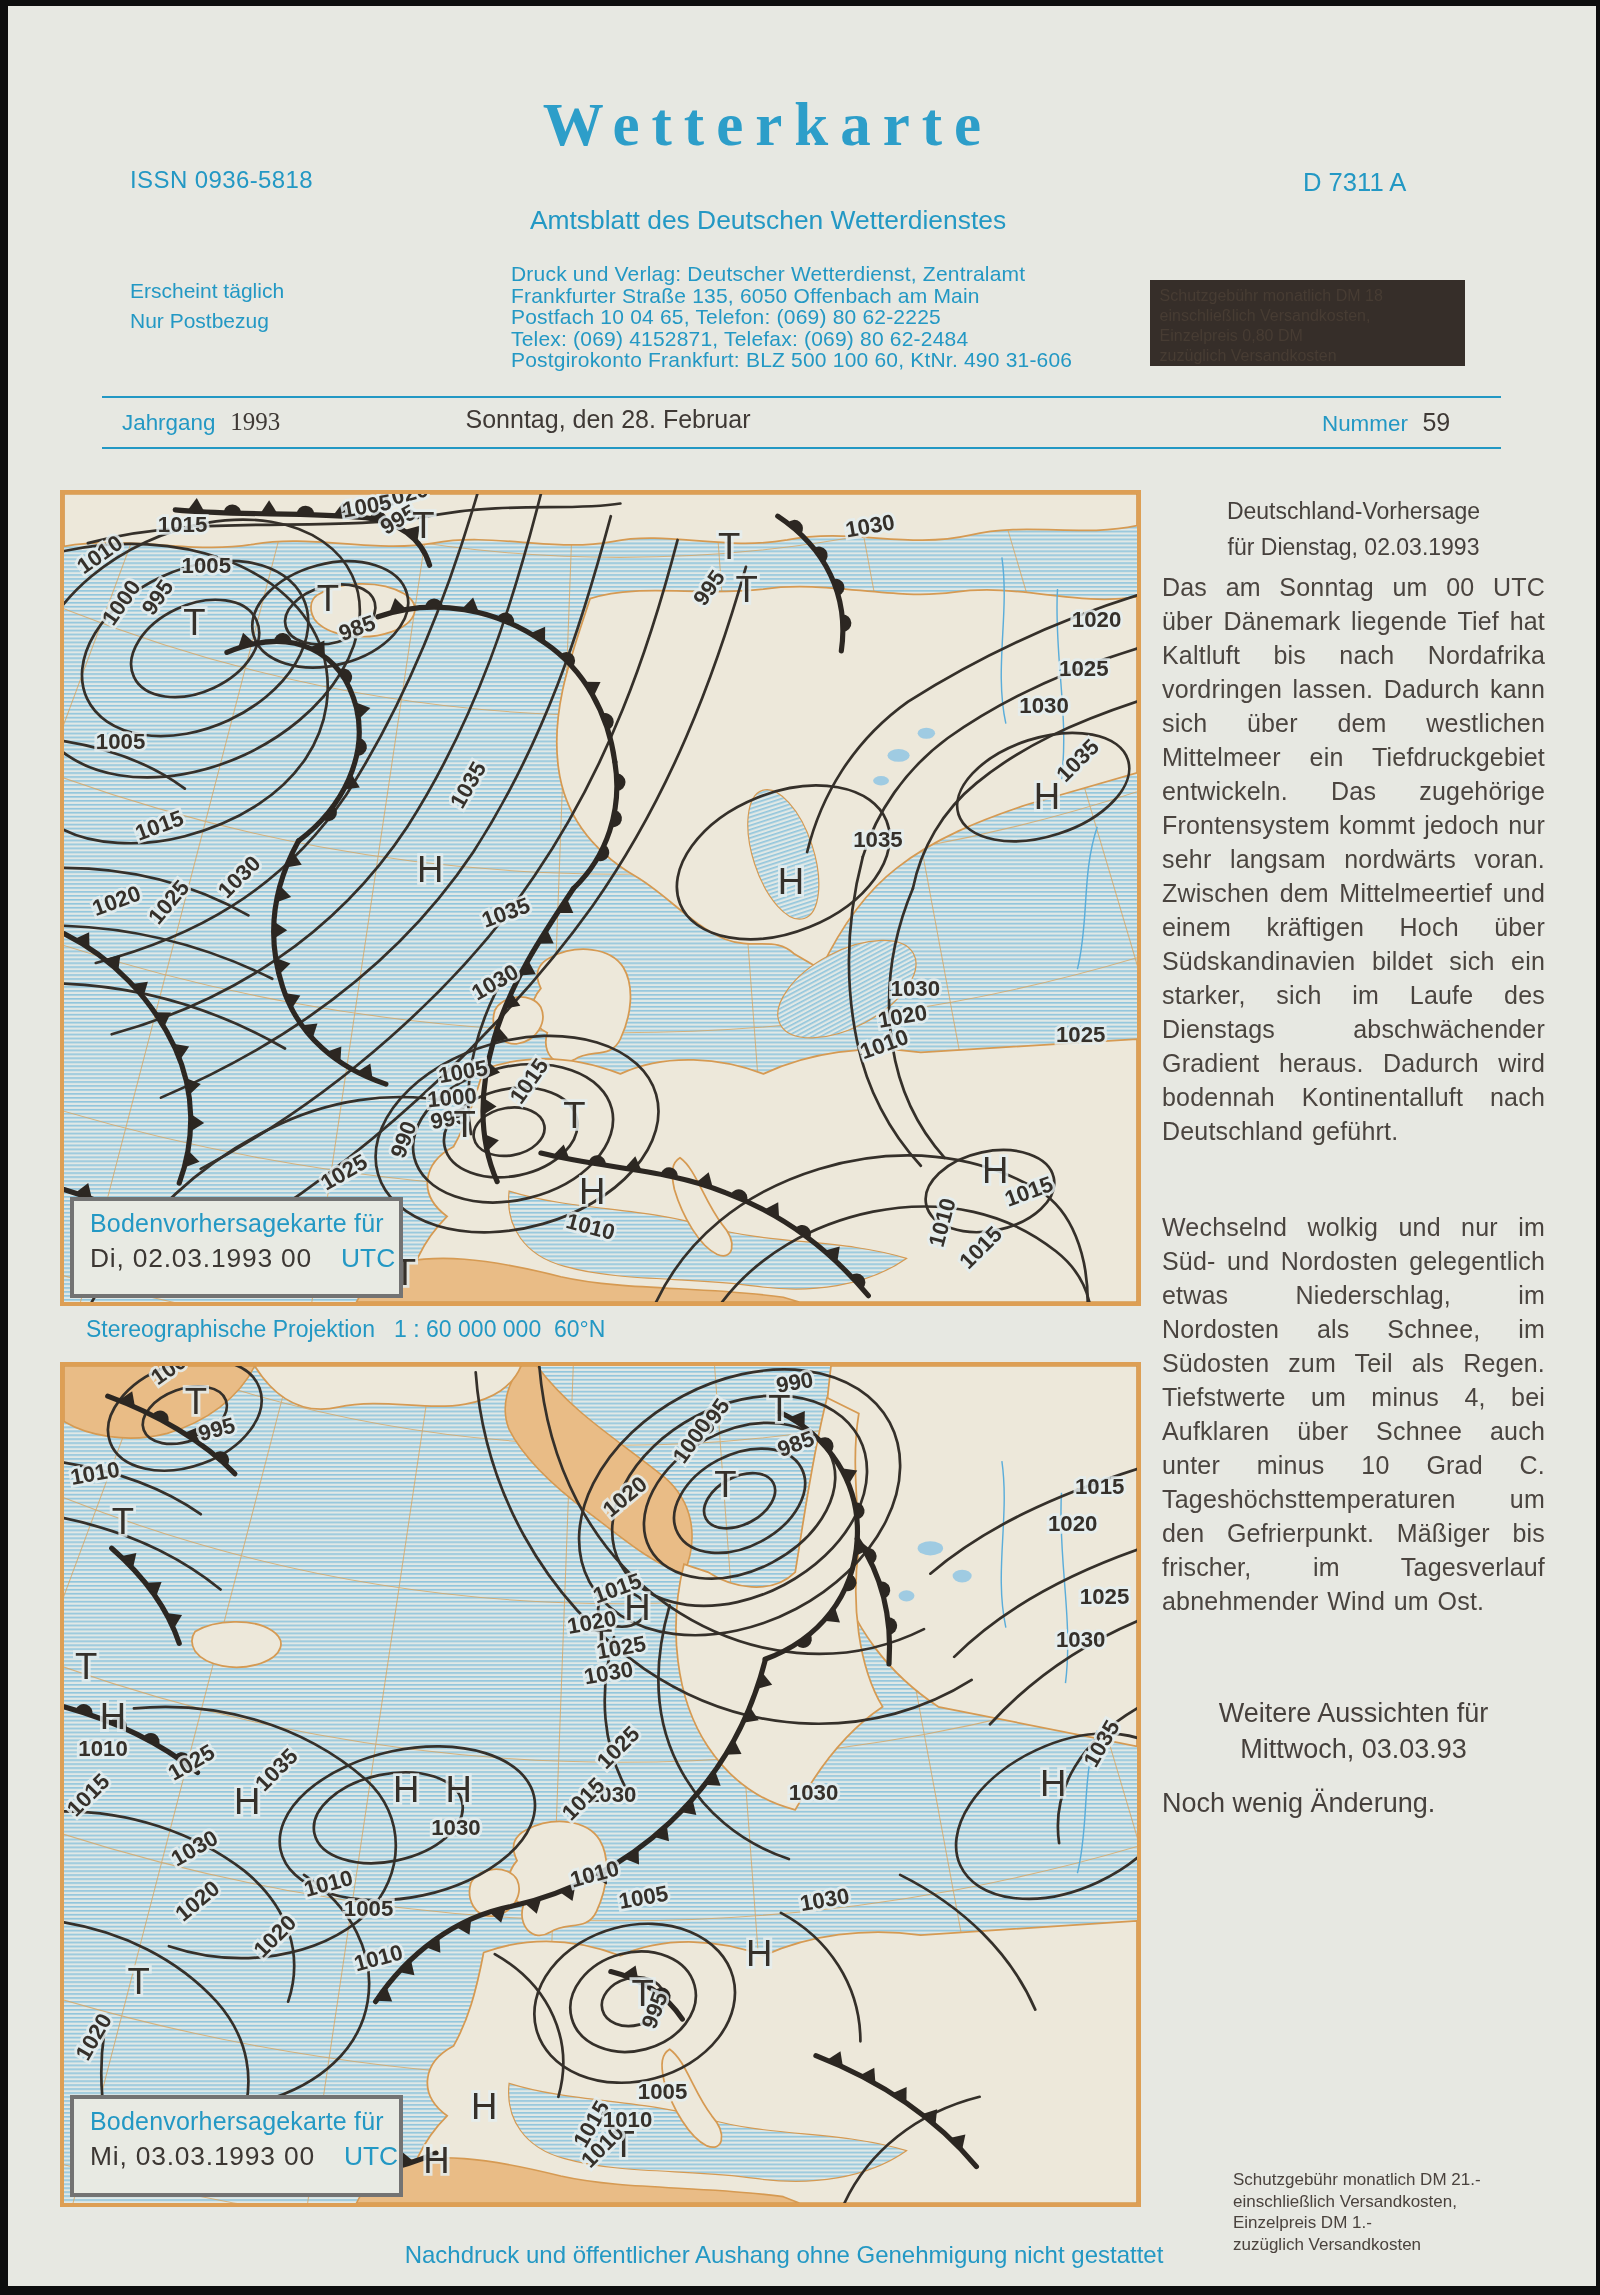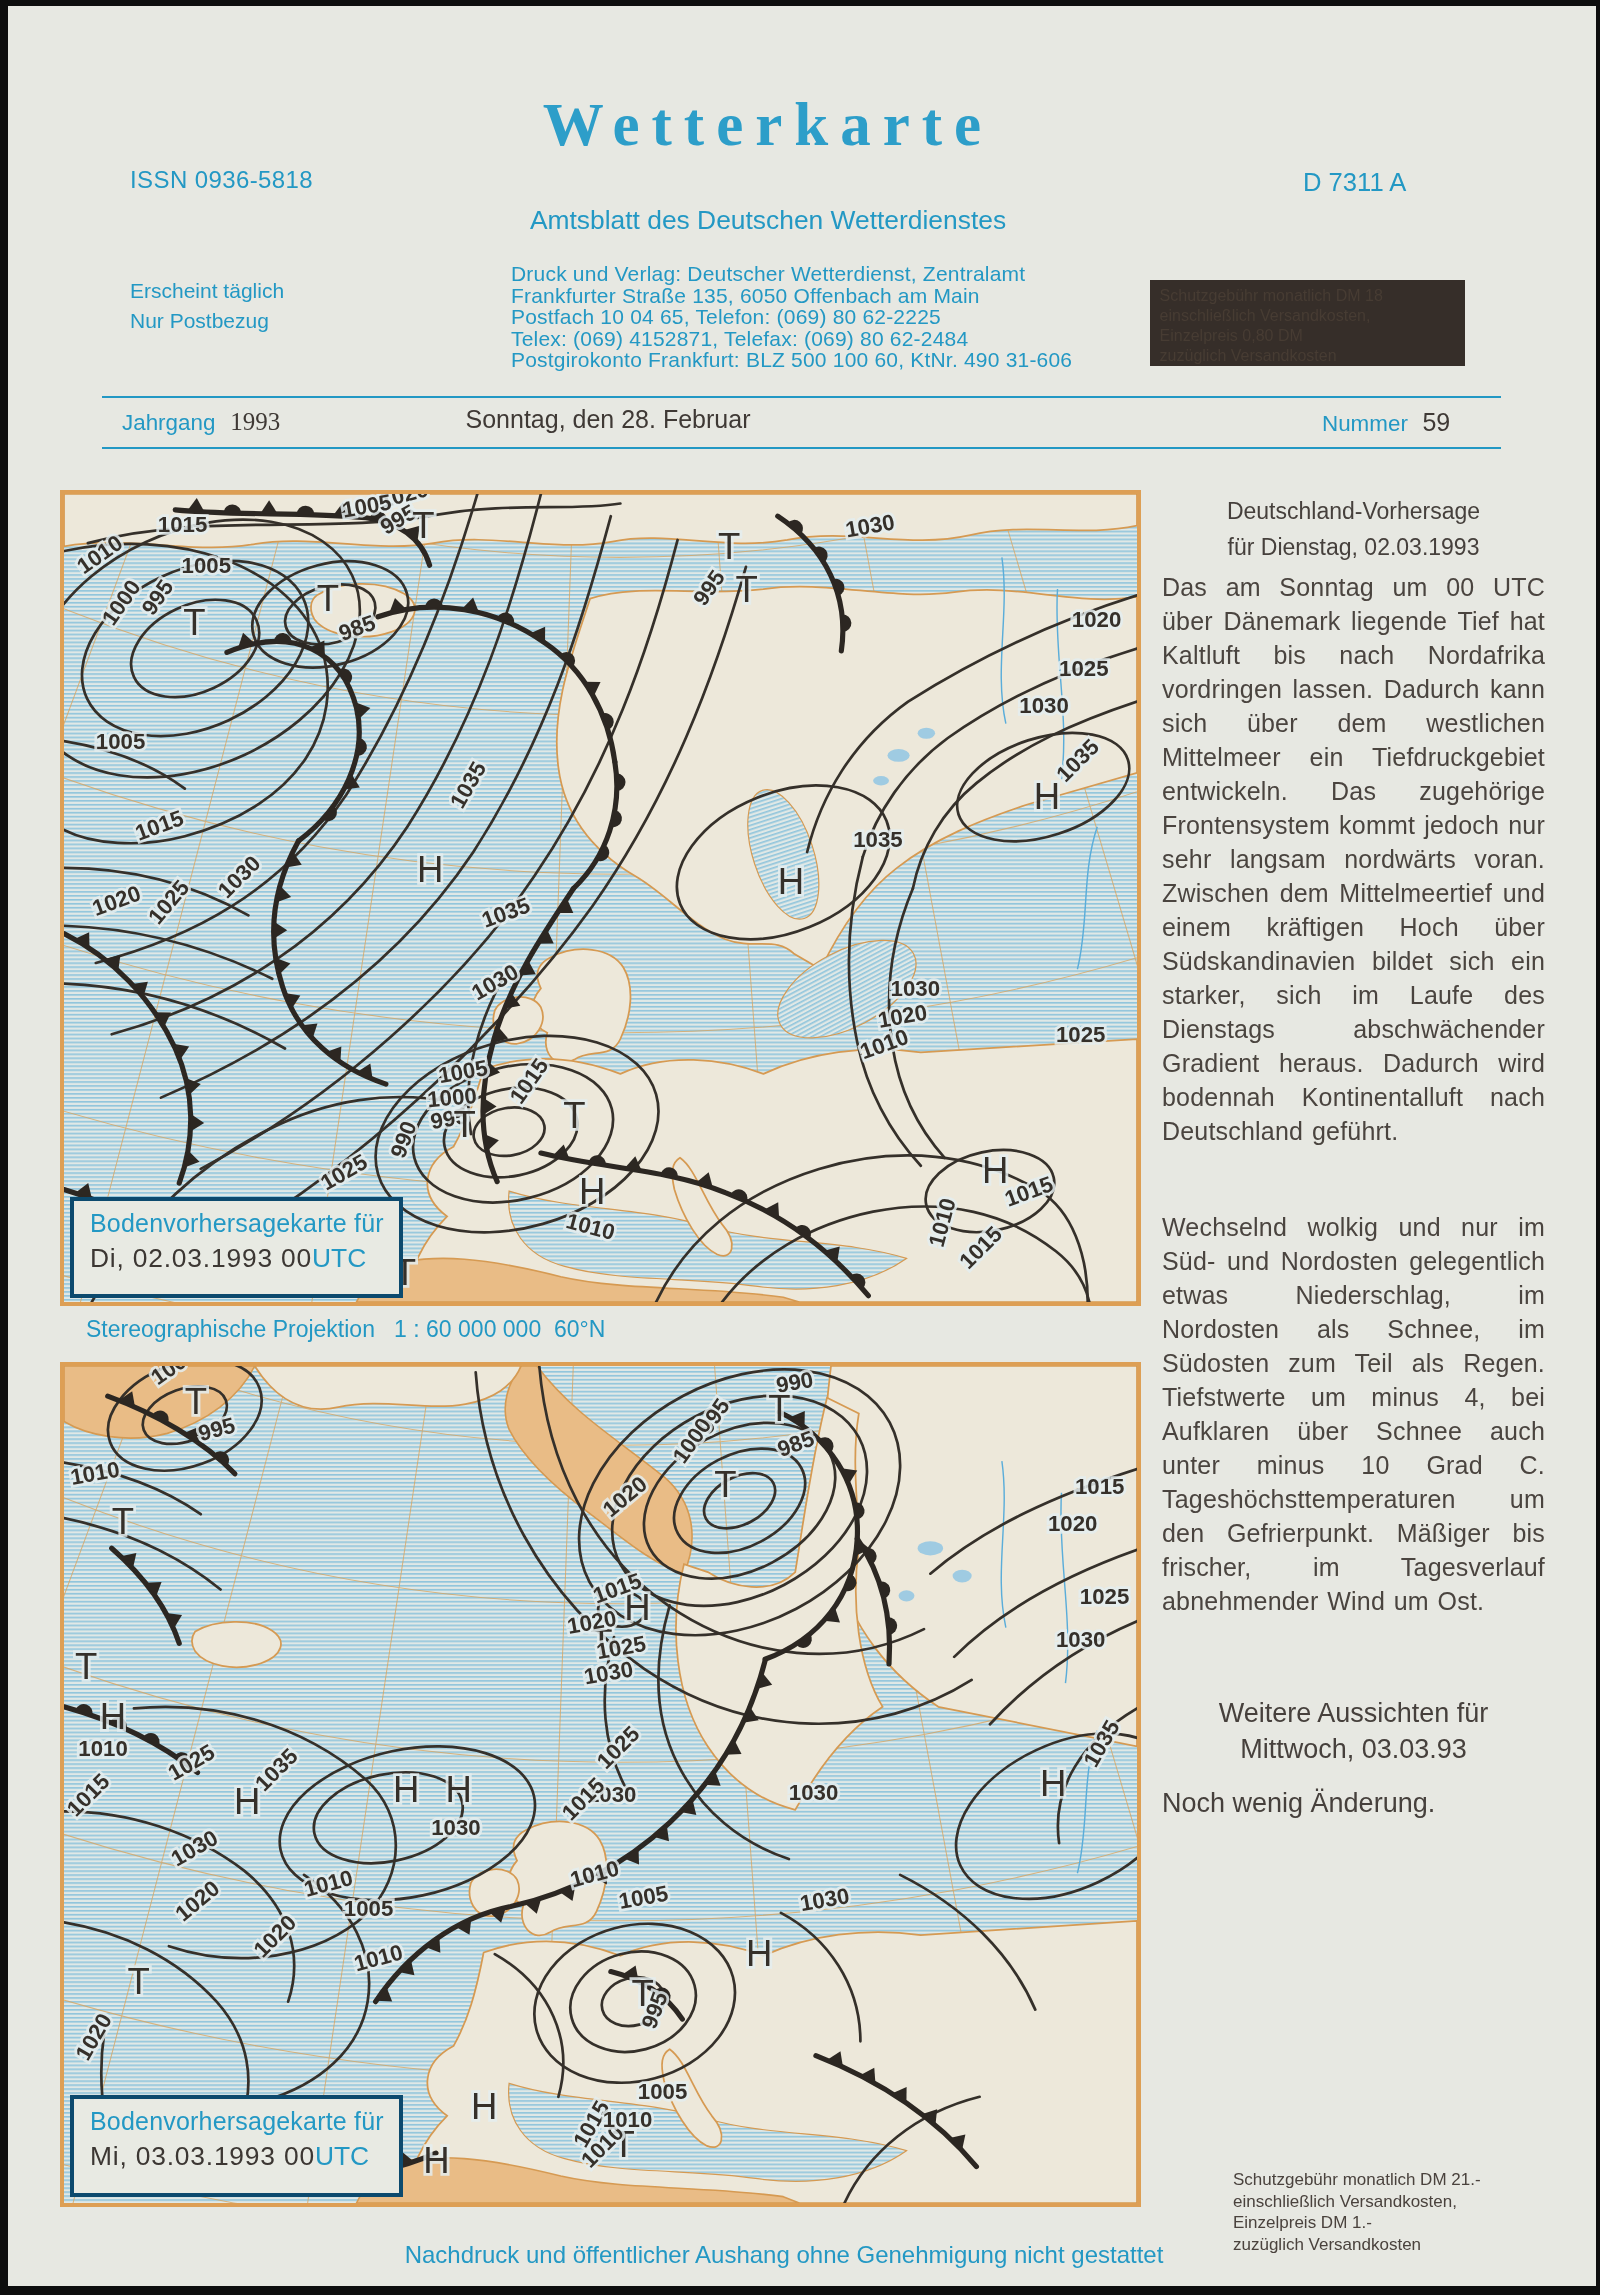--- a/index.html
+++ b/index.html
@@ -29,28 +29,28 @@
   .r1{top:396px;} .r2{top:447px;}
   .dl-label{font-size:22.4px;}
   .dl-value{font-size:25px;color:#3f3935;}
   .datecenter{left:240px;top:405px;width:736px;text-align:center;font-size:25px;color:#3f3935;}
 
   .mapframe{position:absolute;border:4px solid #dd9f55;background:#cfe2e6;box-sizing:border-box;}
   .map1{left:60px;top:490px;width:1081px;height:816px;}
   .map2{left:60px;top:1362px;width:1081px;height:845px;}
   .mapframe svg{display:block;width:100%;height:100%;}
 
-  .caption{position:absolute;border:4px solid #0c4a6e;background:#e8eae3;
+  .caption{position:absolute;border:4px solid #737373;background:#e8eae3;
            box-sizing:border-box;padding:8px 0 0 16px;z-index:20;}
   .cap1{left:70px;top:1197px;width:333px;height:101px;}
   .cap2{left:70px;top:2095px;width:333px;height:102px;}
   .caption .l1{font-size:25px;color:#2398c4;letter-spacing:0.2px;}
   .caption .l2{font-size:26.4px;margin-top:4.8px;display:flex;align-items:center;}
   .caption .l2 .d{color:#3c3733;letter-spacing:0.8px;}
-  .caption .l2 .u{color:#2398c4;}
+  .caption .l2 .u{color:#2398c4;margin-left:29px;}
 
   .projnote{left:62px;top:1316px;font-size:23px;white-space:pre;margin-left:24px;}
 
   .fcol{left:1162px;width:383px;}
   .ftitle{top:493px;text-align:center;font-size:23px;line-height:36px;color:#46403c;}
   .fpara{font-size:25px;line-height:34px;text-align:justify;color:#4a443f;
          letter-spacing:0.2px;word-spacing:1.6px;}
   .p1{top:570px;} .p2{top:1210px;}
   .outlook{top:1695px;text-align:center;font-size:27px;line-height:36px;color:#46403c;}
   .nochange{top:1788px;font-size:27px;color:#46403c;}

